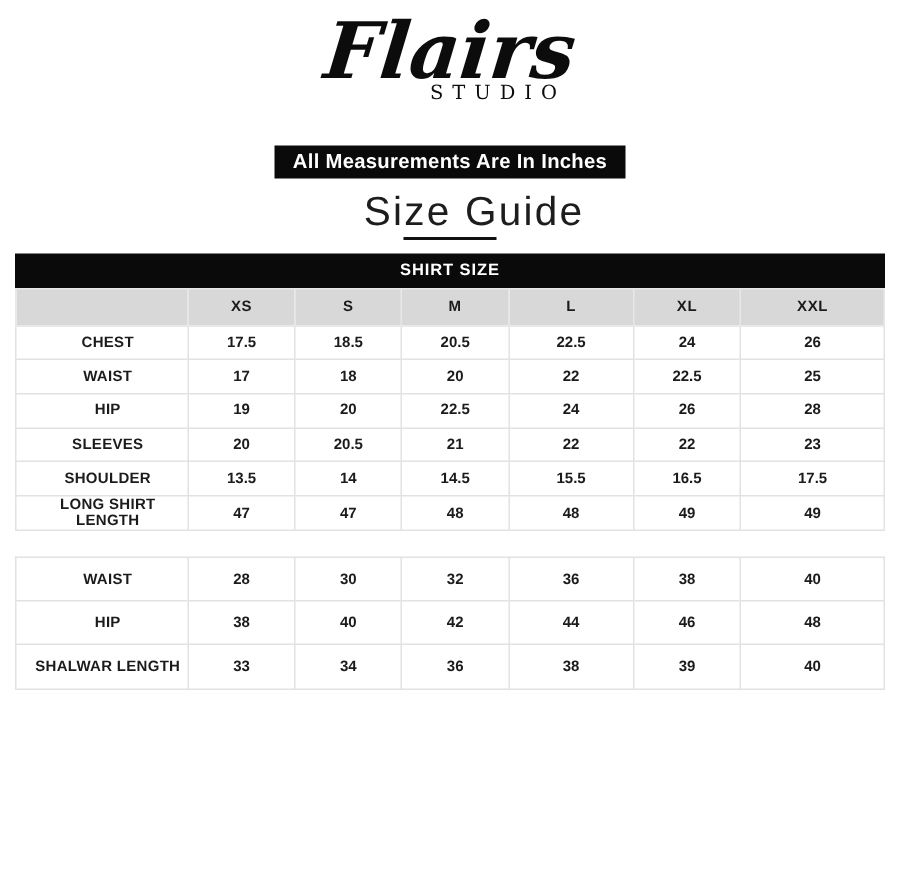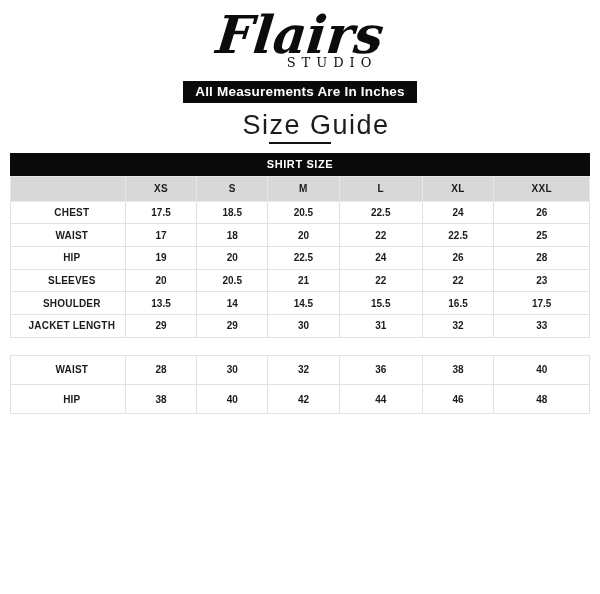--- a/index.html
+++ b/index.html
@@ -28,21 +28,21 @@
   .logo-studio {
     font-family: "DejaVu Serif", serif;
     font-size: 13px;
     letter-spacing: 6px;
     color: #0c0c0c;
     margin-top: -8px;
     transform: translateX(32px);
   }
 
   
-  .banner-wrap { text-align: center; margin-top: 11px; }
+  .banner-wrap { text-align: center; margin-top: 27px; }
   .banner {
     display: inline-block;
     background: #0a0a0a;
     color: #ffffff;
     font-size: 13.5px;
     font-weight: bold;
     padding: 3px 12px 4px;
     letter-spacing: 0.2px;
   }
 
@@ -193,27 +193,27 @@
           <tr>
             <td class="label-cell">SHOULDER</td>
             <td>13.5</td>
             <td>14</td>
             <td>14.5</td>
             <td>15.5</td>
             <td>16.5</td>
             <td>17.5</td>
           </tr>
           <tr>
-            <td class="label-cell">JACKET LENGTH</td>
-            <td>29</td>
-            <td>29</td>
-            <td>30</td>
-            <td>31</td>
-            <td>32</td>
-            <td>33</td>
+            <td class="label-cell">LONG SHIRT LENGTH</td>
+            <td>47</td>
+            <td>47</td>
+            <td>48</td>
+            <td>48</td>
+            <td>49</td>
+            <td>49</td>
           </tr>
         </tbody>
     </table>
   </div>
 
   <div class="size-table-wrap pant-wrap">
     <table>
       <colgroup>
         <col class="c-label">
           <col class="c-xs">
@@ -235,17 +235,26 @@
           </tr>
           <tr>
             <td class="label-cell">HIP</td>
             <td>38</td>
             <td>40</td>
             <td>42</td>
             <td>44</td>
             <td>46</td>
             <td>48</td>
           </tr>
+          <tr>
+            <td class="label-cell">SHALWAR LENGTH</td>
+            <td>33</td>
+            <td>34</td>
+            <td>36</td>
+            <td>38</td>
+            <td>39</td>
+            <td>40</td>
+          </tr>
         </tbody>
     </table>
   </div>
 
 </div>
 
 </body></html>

